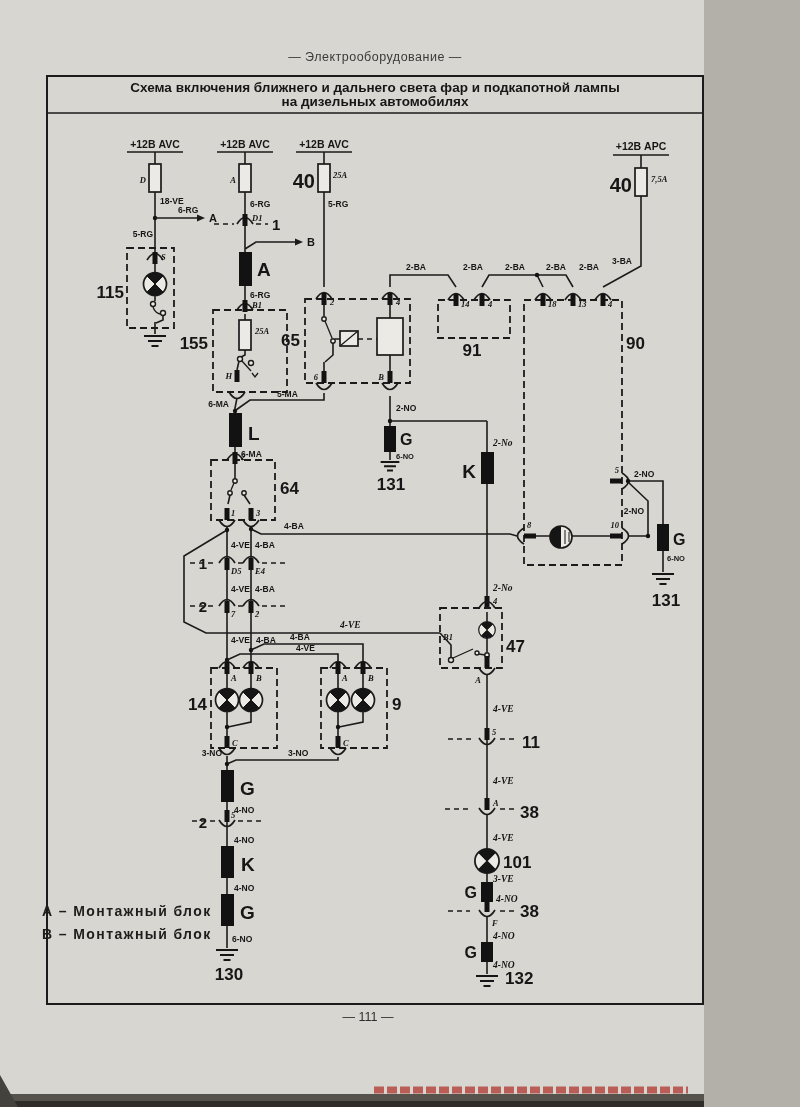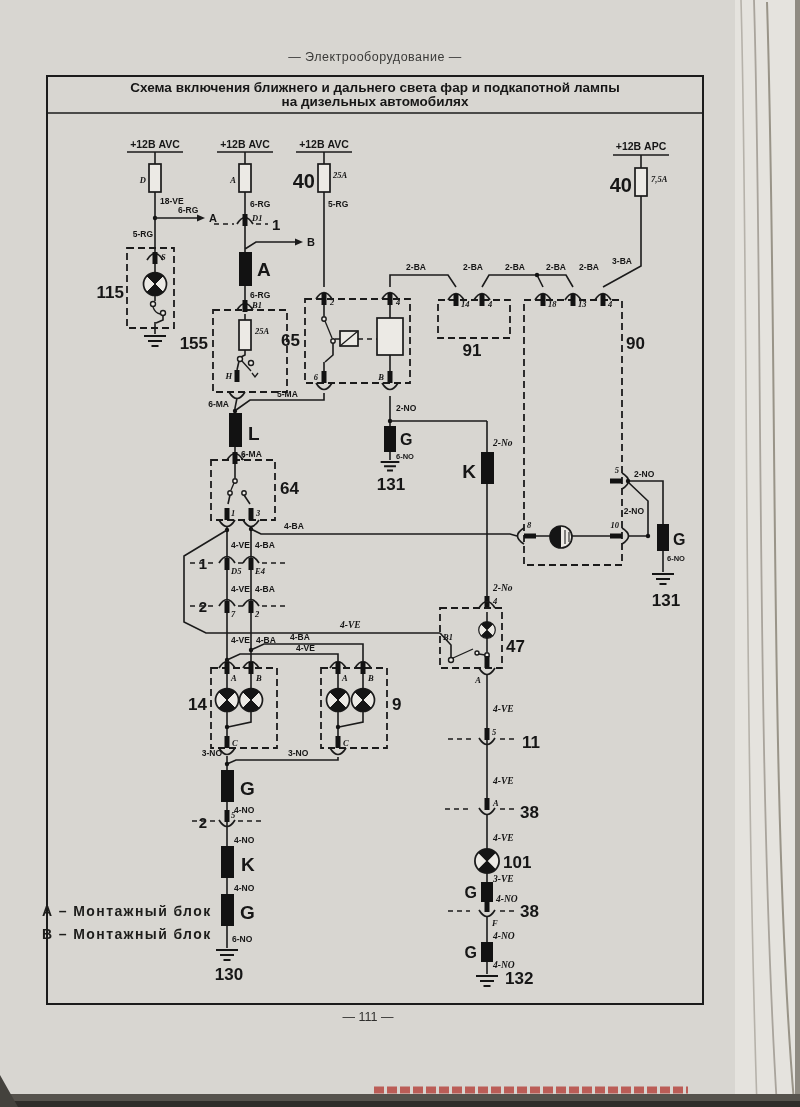--- a/index.html
+++ b/index.html
@@ -1,16 +1,16 @@
 <!DOCTYPE html>
 <html><head>
 <meta charset="utf-8">
 <style>
   html,body{margin:0;padding:0;background:#b3b0a9;}
-  .page{position:relative;width:800px;height:1107px;background:#d8d6d1;overflow:hidden;
+  .page{position:relative;width:704px;height:1107px;background:#d8d6d1;overflow:hidden;
         font-family:"Liberation Sans",sans-serif;}
   svg{position:absolute;left:0;top:0;}
   
   .w{fill:none;stroke:#1b1b1b;stroke-width:1.6;}
   .wt{fill:none;stroke:#1b1b1b;stroke-width:1.3;}
   .db{fill:none;stroke:#1b1b1b;stroke-width:1.8;stroke-dasharray:7 4;}
   .dl{fill:none;stroke:#1b1b1b;stroke-width:1.6;stroke-dasharray:5 4;}
   .bb{fill:#121212;}
   .fz{fill:#eceae5;stroke:#1b1b1b;stroke-width:1.7;}
   .arc{fill:none;stroke:#1b1b1b;stroke-width:1.7;}

